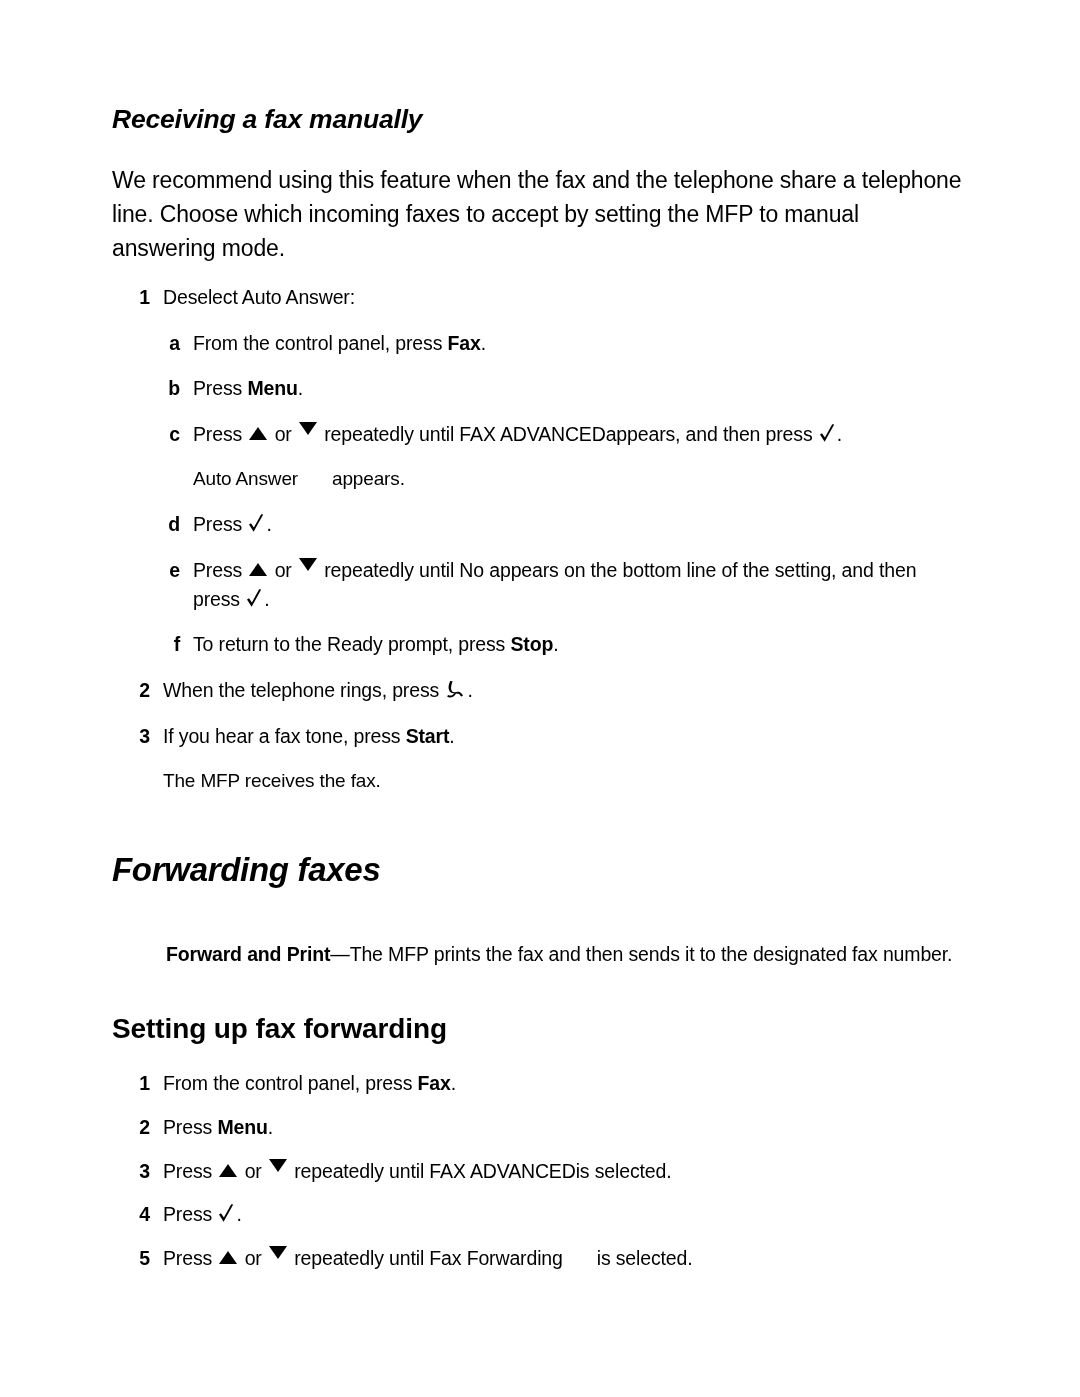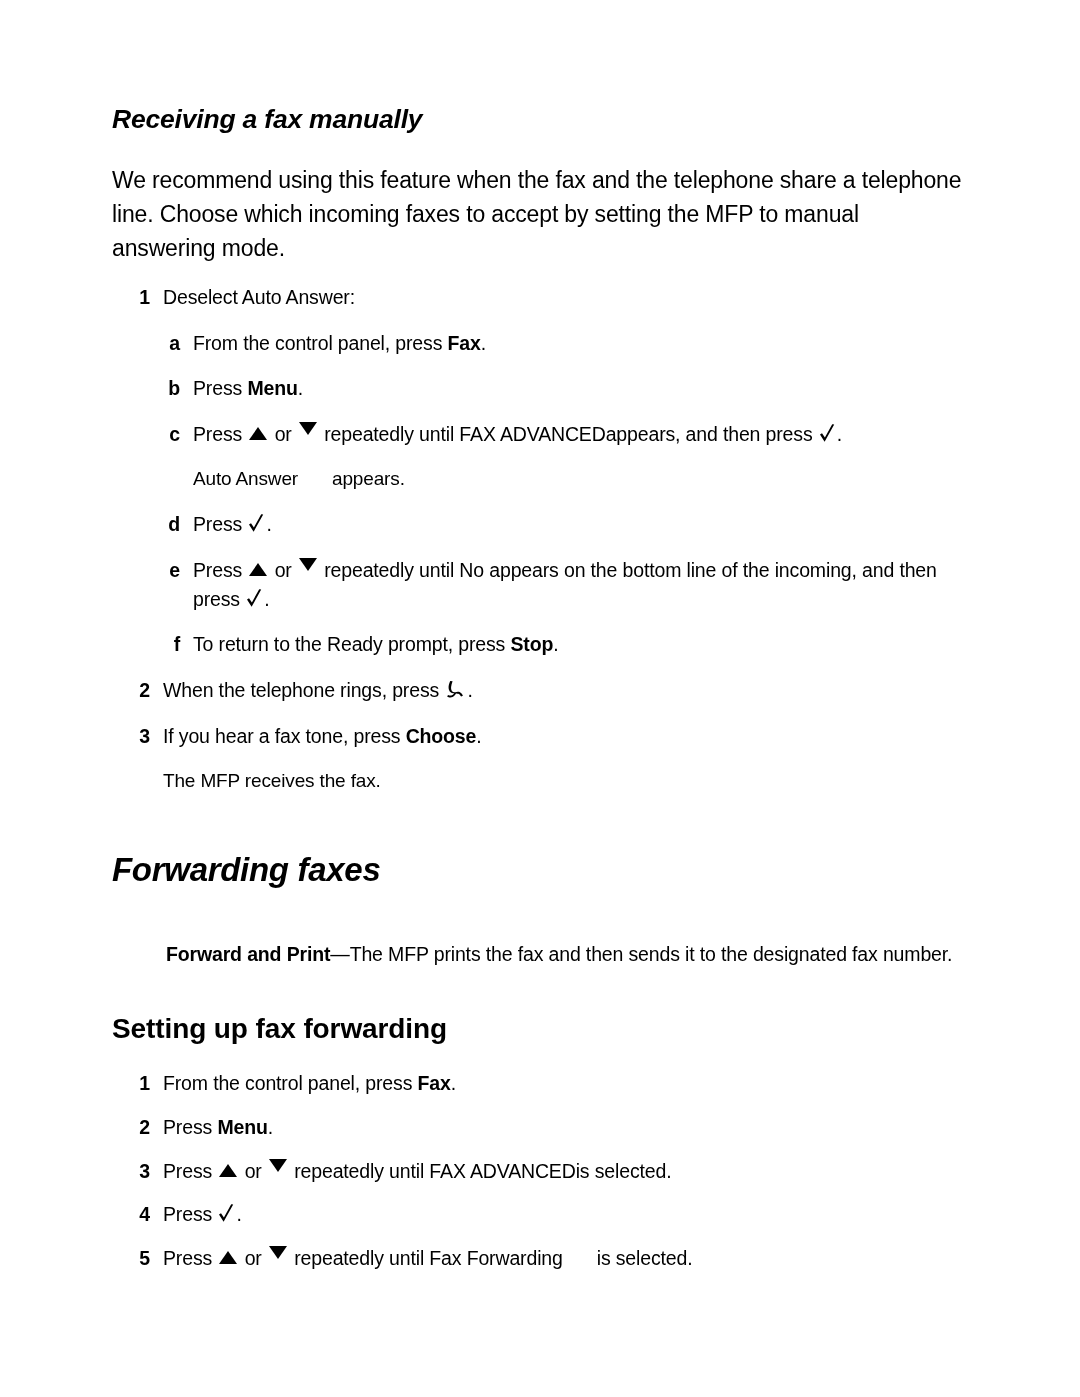--- a/index.html
+++ b/index.html
@@ -240,21 +240,21 @@
       <span class="marker">d</span>
       <span class="txt"><span>Press </span><span class="check"><svg width="17" height="20" viewBox="0 0 17 20">
               <path d="M1 10.5 L5.6 17.8 L15.2 0.6 L13.2 0.2 L5.9 13.4 L3.0 9.2 Z" fill="#000"></path>
             </svg></span><span>.</span></span>
     </div>
 
     <div class="sp-sm"></div>
 
     <div class="row lvl2">
       <span class="marker">e</span>
-      <span class="txt"><span>Press </span><span class="glyph tri-up"></span><span> or </span><span class="glyph tri-down"></span><span> repeatedly until </span><span>No</span><span> appears on the bottom line of the incoming, and then</span><br><span>press </span><span class="check"><svg width="17" height="20" viewBox="0 0 17 20">
+      <span class="txt"><span>Press </span><span class="glyph tri-up"></span><span> or </span><span class="glyph tri-down"></span><span> repeatedly until </span><span>No</span><span> appears on the bottom line of the setting, and then</span><br><span>press </span><span class="check"><svg width="17" height="20" viewBox="0 0 17 20">
               <path d="M1 10.5 L5.6 17.8 L15.2 0.6 L13.2 0.2 L5.9 13.4 L3.0 9.2 Z" fill="#000"></path>
             </svg></span><span>.</span></span>
     </div>
 
     <div class="sp-sm"></div>
 
     <div class="row lvl2">
       <span class="marker">f</span>
       <span class="txt"><span>To return to the Ready prompt, press </span><b>Stop</b><span>.</span></span>
     </div>
@@ -265,21 +265,21 @@
       <span class="marker">2</span>
       <span class="txt"><span>When the telephone rings, press </span><span class="handset"><svg width="21" height="20" viewBox="0 0 21 20">
               <path d="M5.2 1.0 C4.2 3.2 3.4 5.6 3.6 8.0 C3.7 9.6 4.3 11.2 5.6 12.3 C6.6 13.2 8.0 13.6 9.2 13.2 C9.2 13.2 8.4 14.6 6.9 15.3 C5.6 15.9 4.2 15.6 3.3 14.9 L2.0 16.3 C3.4 17.6 5.7 18.0 7.6 17.1 C9.9 16.0 11.0 13.6 11.0 13.6 C12.0 13.8 13.1 13.5 13.9 13.9 C14.9 14.4 15.6 15.6 16.1 16.6 L17.9 15.8 C17.2 14.3 16.2 12.8 14.6 12.1 C13.2 11.5 11.6 11.8 10.3 12.2 C9.1 12.5 7.8 12.1 7.1 11.2 C6.2 10.1 6.0 8.5 6.1 7.0 C6.3 5.0 6.9 3.0 7.6 1.2 Z" fill="#000"></path>
             </svg></span><span>.</span></span>
     </div>
 
     <div class="sp-sm"></div>
 
     <div class="row lvl1">
       <span class="marker">3</span>
-      <span class="txt"><span>If you hear a fax tone, press </span><b>Choose</b><span>.</span></span>
+      <span class="txt"><span>If you hear a fax tone, press </span><b>Start</b><span>.</span></span>
     </div>
 
     <div class="sp-sm"></div>
 
     <div class="cont2" style="padding-left:51px;">The MFP receives the fax.</div>
 
     <div class="gap-before-h-main"></div>
 
     <h1 class="h-main">Forwarding faxes</h1>
 

